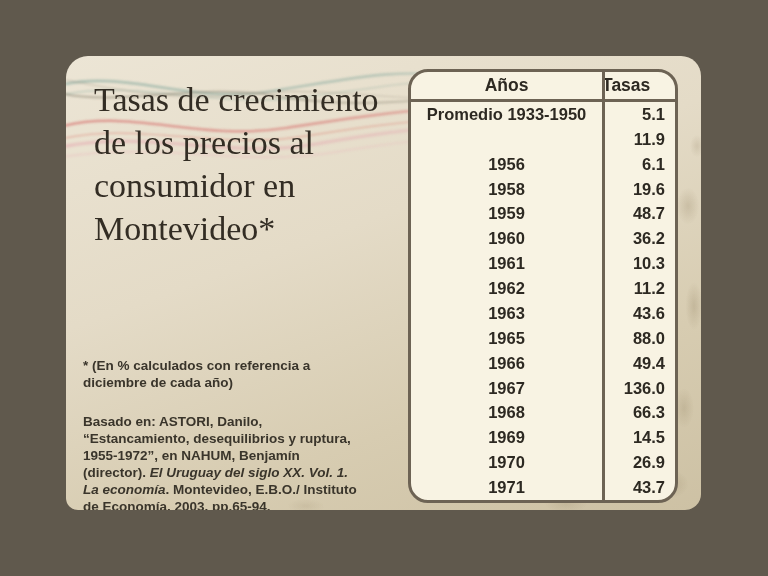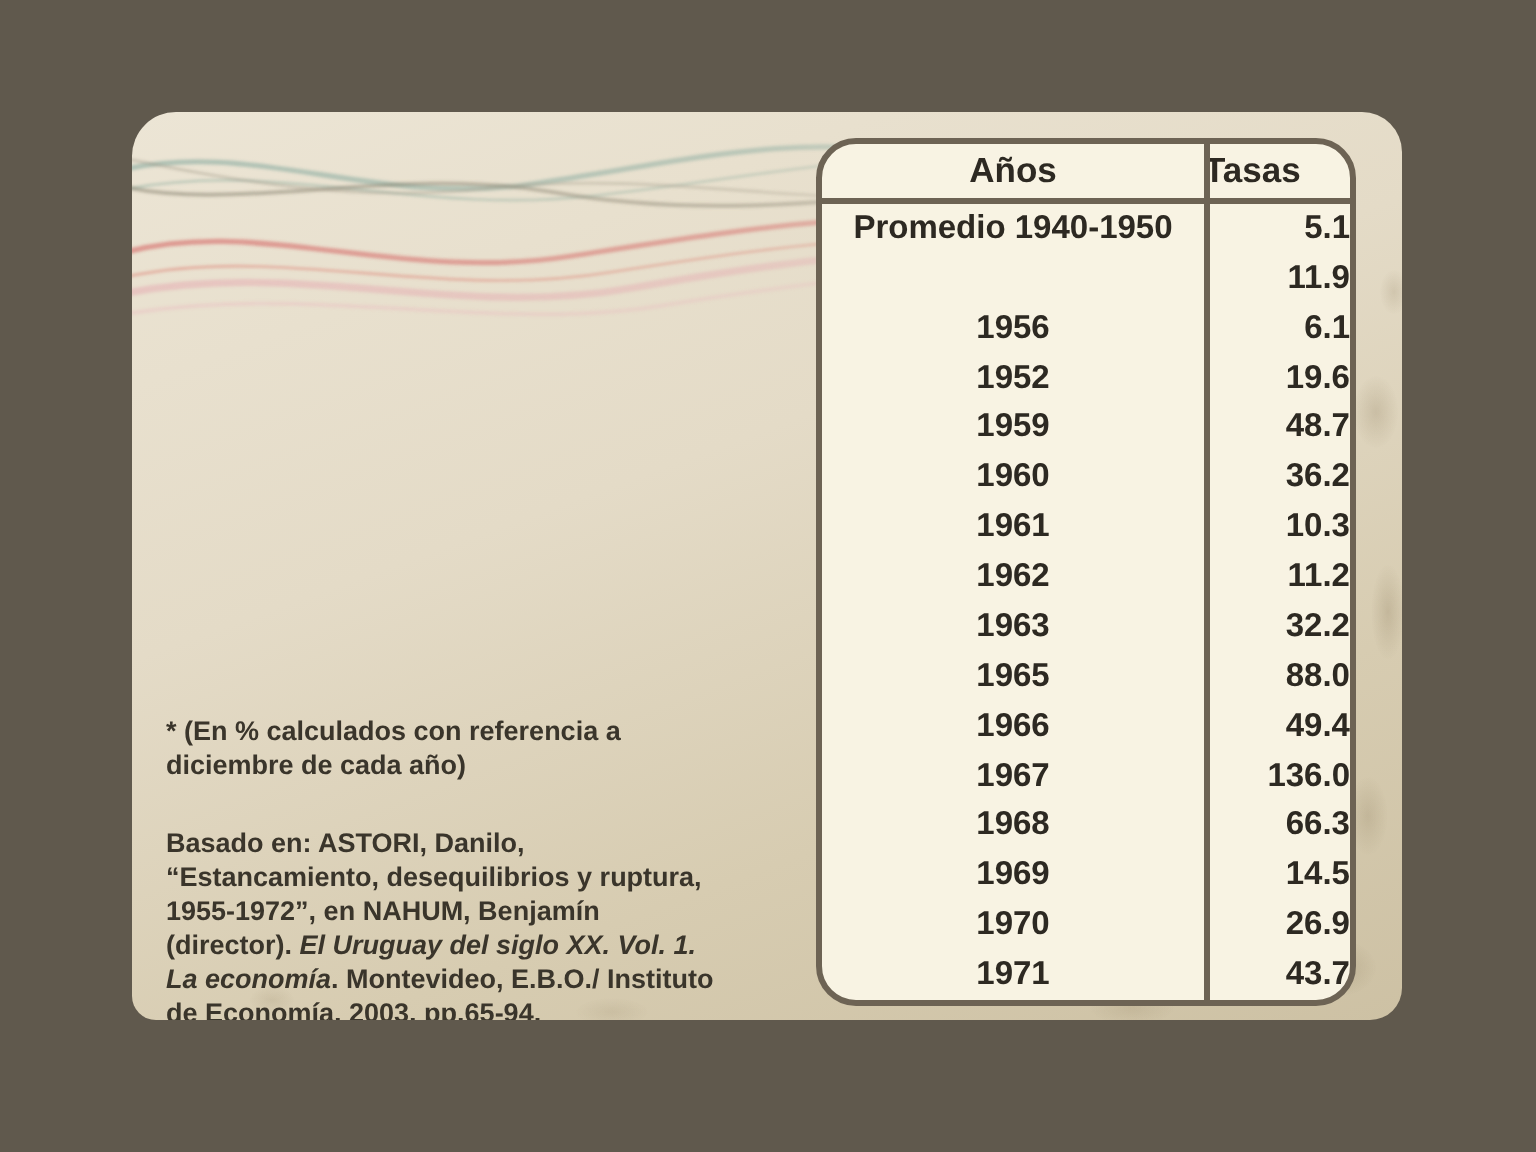--- a/index.html
+++ b/index.html
@@ -105,21 +105,21 @@
     flex-direction: column;
   }
   .trow {
     flex: 1;
     display: flex;
     align-items: center;
     font-size: 16.5px;
     font-weight: bold;
   }
   .cell-year { width: 191px; text-align: center; }
-  .cell-rate { flex: 1; text-align: right; }
+  .cell-rate { flex: 1; text-align: right; padding-right: 10px; }
 </style>
 </head>
 <body>
 
 <div class="panel">
 
   <svg class="waves" viewBox="0 0 560 170" xmlns="http://www.w3.org/2000/svg" aria-hidden="true">
     <defs>
       <linearGradient id="fadeGrad" x1="0" y1="0" x2="1" y2="0">
         <stop offset="0" stop-color="#fff" stop-opacity="1"></stop>
@@ -139,20 +139,24 @@
       <path d="M-10,40 C70,22 140,52 230,42 C320,32 380,16 450,26 C500,33 530,40 560,36" stroke="#8fae9f" stroke-width="1.3" opacity="0.5"></path>
       <path d="M-10,36 C50,52 130,26 210,40 C300,56 380,40 470,34 C510,31 540,30 560,30" stroke="#77705f" stroke-width="2" opacity="0.45"></path>
       <path d="M-10,22 C50,34 110,46 180,38 C260,29 340,48 420,42" stroke="#9b9482" stroke-width="1.4" opacity="0.4"></path>
       <path d="M-10,72 C60,50 130,86 220,72 C310,58 380,46 450,58 C500,66 530,70 560,64" stroke="#d45c5c" stroke-width="2.6" opacity="0.55"></path>
       <path d="M-10,84 C70,64 150,95 240,80 C330,66 420,52 560,70" stroke="#de7a6e" stroke-width="1.3" opacity="0.5"></path>
       <path d="M-10,92 C80,72 160,104 250,88 C340,72 430,60 560,78" stroke="#e39aa8" stroke-width="3.6" opacity="0.4"></path>
       <path d="M-10,102 C90,84 180,112 270,96 C370,80 460,70 560,86" stroke="#ecb4bc" stroke-width="2" opacity="0.35"></path>
     </g>
   </svg>
 
+  <div class="title">Tasas de crecimiento
+de los precios al
+consumidor en
+Montevideo*</div>
 
   <div class="note">* (En % calculados con referencia a
 diciembre de cada año)</div>
 
   <div class="source">
     <span>Basado en: ASTORI, Danilo,
 “Estancamiento, desequilibrios y ruptura,
 1955-1972”, en NAHUM, Benjamín
 (director). </span><span class="it">El Uruguay del siglo XX. Vol. 1.
 La economía</span><span>. Montevideo, E.B.O./ Instituto
@@ -160,53 +164,53 @@
   </div>
 
   <div class="rates-table">
     <div class="col-divider"></div>
     <div class="thead">
       <div class="cell-year">Años</div>
       <div class="cell-rate" style="text-align:left; padding-right:0;">Tasas</div>
     </div>
     <div class="tbody">
         <div class="trow">
-          <div class="cell-year">Promedio 1940-1950</div>
+          <div class="cell-year">Promedio 1933-1950</div>
           <div class="cell-rate">5.1</div>
         </div>
         <div class="trow">
           <div class="cell-rate">11.9</div>
         </div>
         <div class="trow">
           <div class="cell-year">1956</div>
           <div class="cell-rate">6.1</div>
         </div>
         <div class="trow">
-          <div class="cell-year">1952</div>
+          <div class="cell-year">1958</div>
           <div class="cell-rate">19.6</div>
         </div>
         <div class="trow">
           <div class="cell-year">1959</div>
           <div class="cell-rate">48.7</div>
         </div>
         <div class="trow">
           <div class="cell-year">1960</div>
           <div class="cell-rate">36.2</div>
         </div>
         <div class="trow">
           <div class="cell-year">1961</div>
           <div class="cell-rate">10.3</div>
         </div>
         <div class="trow">
           <div class="cell-year">1962</div>
           <div class="cell-rate">11.2</div>
         </div>
         <div class="trow">
           <div class="cell-year">1963</div>
-          <div class="cell-rate">32.2</div>
+          <div class="cell-rate">43.6</div>
         </div>
         <div class="trow">
           <div class="cell-year">1965</div>
           <div class="cell-rate">88.0</div>
         </div>
         <div class="trow">
           <div class="cell-year">1966</div>
           <div class="cell-rate">49.4</div>
         </div>
         <div class="trow">

